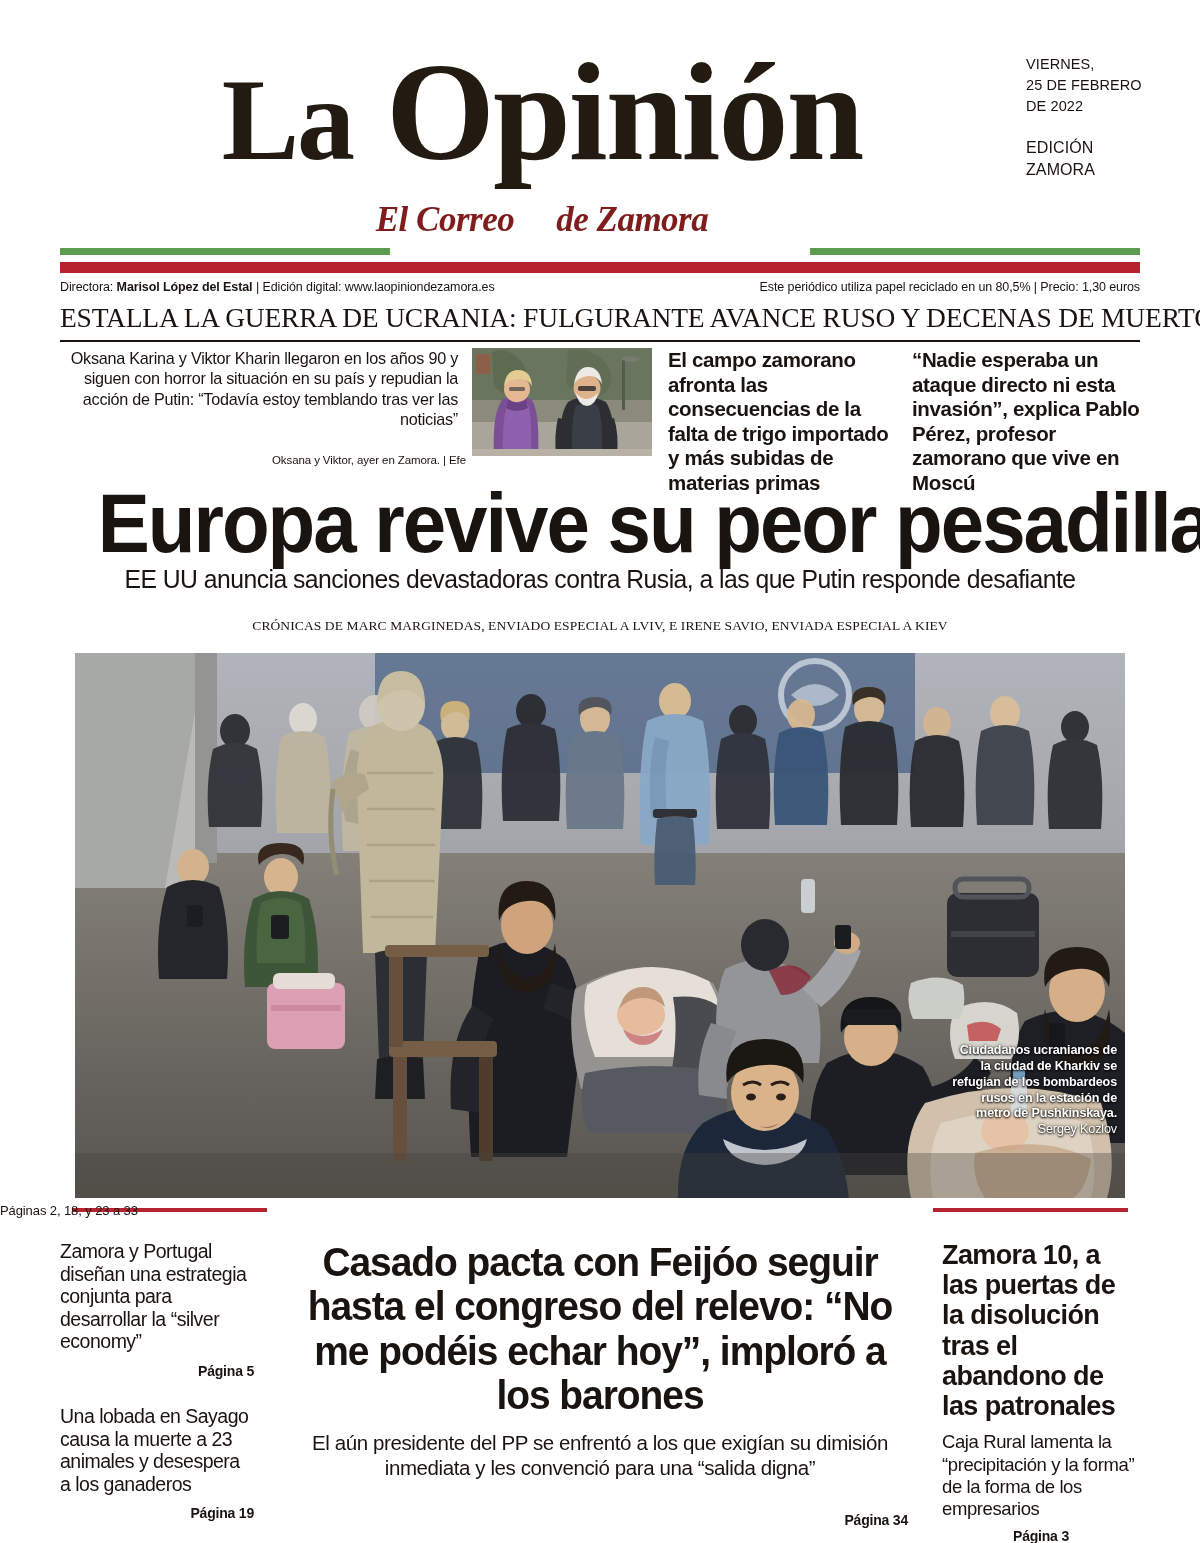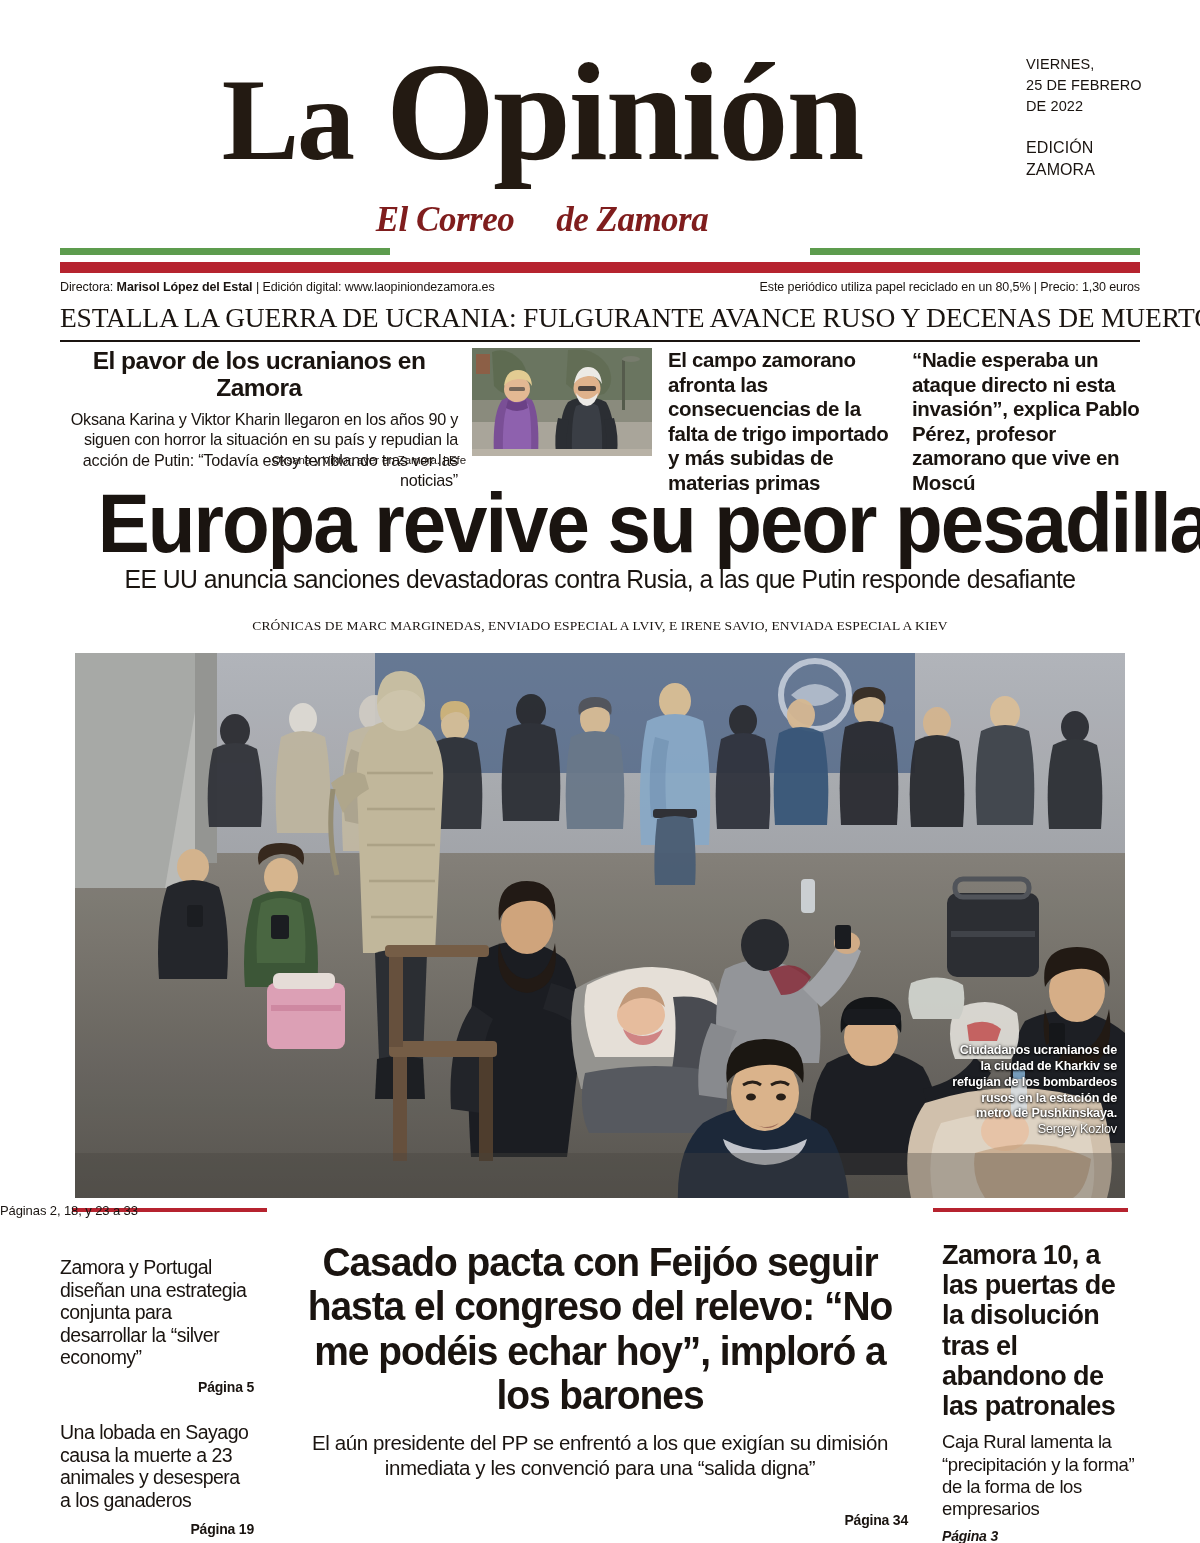--- a/index.html
+++ b/index.html
@@ -145,21 +145,21 @@
   
   .pages-line {
     position: absolute; left: 0; right: 0; top: 1203px;
     text-align: left; font-size: 13px; letter-spacing: -0.1px;
   }
   .br-left { position: absolute; left: 72px; top: 1208px; width: 195px; height: 4px; background: #b6232f; }
   .br-right { position: absolute; right: 72px; top: 1208px; width: 195px; height: 4px; background: #b6232f; }
 
   
   .botsec { position: absolute; left: 60px; right: 60px; top: 1240px; display: flex; }
-  .bl { width: 210px; padding-right: 16px; margin-top: 16px; }
+  .bl { width: 210px; padding-right: 16px; }
   .bl h4 { font-size: 19.5px; font-weight: 400; line-height: 1.16; letter-spacing: -0.5px; }
   .bl .pg { text-align: right; font-size: 14px; font-weight: 700; margin-top: 10px; letter-spacing: -0.2px; }
   .bl .gap2 { height: 26px; }
 
   .bc { flex: 1; padding: 0 22px; }
   .bc h3 {
     font-family: "Liberation Sans Narrow", "Liberation Sans", sans-serif;
     font-size: 41px; font-weight: 700; line-height: 1.08;
     letter-spacing: -1.1px; text-align: center;
     transform: scaleX(0.95); transform-origin: center;
@@ -170,21 +170,21 @@
   }
   .bc .pg { text-align: right; font-size: 14px; font-weight: 700; margin-top: 32px; letter-spacing: -0.2px; }
 
   .br { width: 210px; padding-left: 12px; }
   .br h3 {
     font-family: "Liberation Sans Narrow", "Liberation Sans", sans-serif;
     font-size: 27px; font-weight: 700; line-height: 1.12;
     letter-spacing: -0.6px;
   }
   .br p { margin-top: 10px; font-size: 18.5px; line-height: 1.2; letter-spacing: -0.4px; }
-  .br .pg { text-align: left; font-size: 14px; font-weight: 700; margin-top: 8px; letter-spacing: -0.2px; font-style: italic; }
+  .br .pg { text-align: center; font-size: 14px; font-weight: 700; margin-top: 8px; letter-spacing: -0.2px; }
 </style>
 </head>
 <body>
 
 <div class="page">
 
   <div class="masthead">
     <div class="logo-wrap">
       <div class="logo-main">
         <span class="sm">La</span>
@@ -215,21 +215,20 @@
       <b>Marisol López del Estal</b>
       <span>| Edición digital: www.laopiniondezamora.es</span>
     </div>
     <div>Este periódico utiliza papel reciclado en un 80,5% | Precio: 1,30 euros</div>
   </div>
 
   <div class="banner">ESTALLA LA GUERRA DE UCRANIA: FULGURANTE AVANCE RUSO Y DECENAS DE MUERTOS</div>
 
   <div class="topsec">
     <div class="tc-left">
-      <h2>El pavor de los ucranianos en Zamora</h2>
       <p>Oksana Karina y Viktor Kharin llegaron en los años 90 y siguen con horror la situación en su país y repudian la acción de Putin: “Todavía estoy temblando tras ver las noticias”</p>
     </div>
 
     <div class="tc-photo">
       <div class="photo-small">
         <svg viewBox="0 0 180 108" width="180" height="108" preserveAspectRatio="none">
           <rect width="180" height="108" fill="#7d8472"></rect>
           <rect width="180" height="52" fill="#6a7560"></rect>
           <rect y="52" width="180" height="22" fill="#8a8b7d"></rect>
           <rect y="74" width="180" height="34" fill="#a9a59a"></rect>

